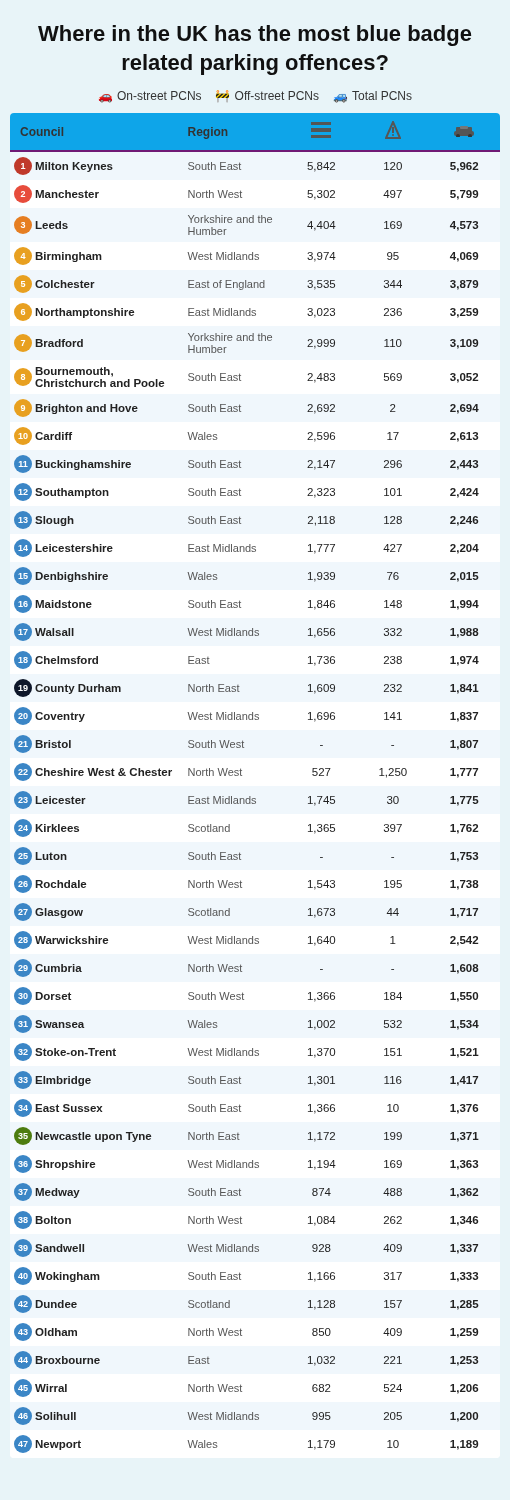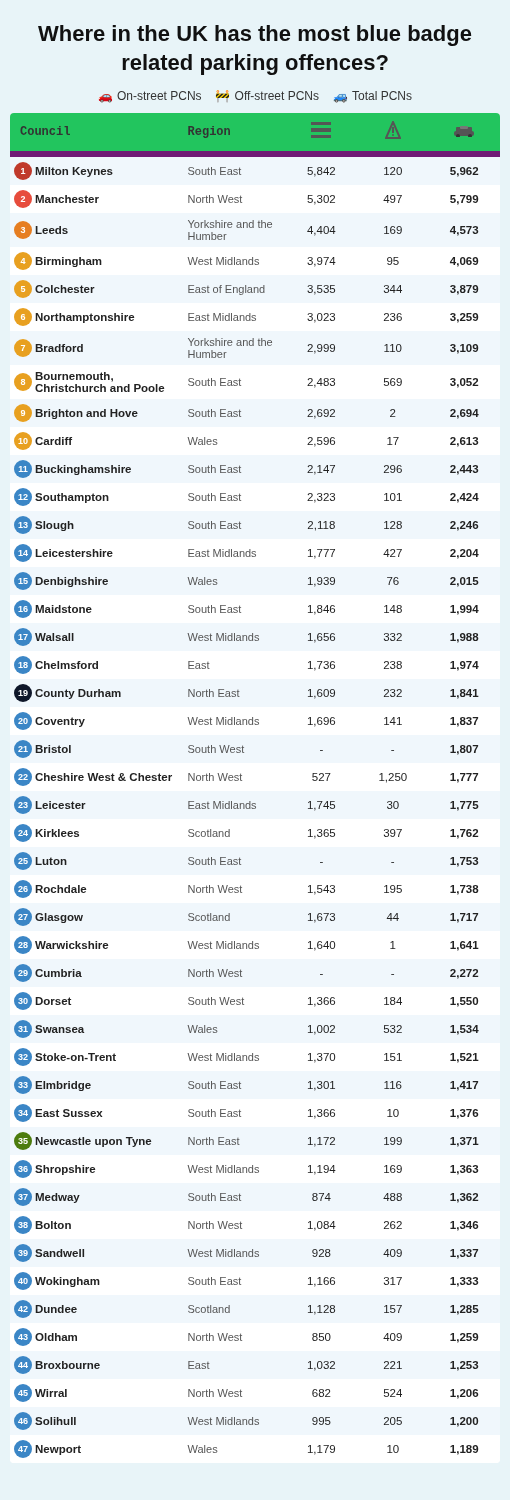--- a/index.html
+++ b/index.html
@@ -51,23 +51,22 @@
       border-radius: 4px;
       overflow: hidden;
       margin-top: 10px;
     }
     table {
       width: 100%;
       border-collapse: collapse;
       font-size: 12px;
     }
     thead tr {
-      background-color: #22c55e;
-      border-bottom: 6px solid #701a75;
-      font-family: Liberation Mono, monospace;
+      background-color: #0ea5e9;
+      border-bottom: 2px solid #701a75;
     }
     thead th {
       padding: 8px 4px;
       text-align: center;
       font-weight: bold;
       color: #333;
       font-size: 12px;
     }
     thead th.council-col {
       text-align: left;
@@ -505,33 +504,33 @@
           <tr>
       <td class="council-cell">
         <div class="council-name-wrap">
           <span class="rank-badge" style="background-color:#3b86c6">28</span>
           <span>Warwickshire</span>
         </div>
       </td>
       <td class="region-cell">West Midlands</td>
       <td>1,640</td>
       <td>1</td>
-      <td><strong>1,641</strong></td>
+      <td><strong>2,542</strong></td>
     </tr>
           <tr>
       <td class="council-cell">
         <div class="council-name-wrap">
           <span class="rank-badge" style="background-color:#3b86c6">29</span>
           <span>Cumbria</span>
         </div>
       </td>
       <td class="region-cell">North West</td>
       <td>-</td>
       <td>-</td>
-      <td><strong>2,272</strong></td>
+      <td><strong>1,608</strong></td>
     </tr>
           <tr>
       <td class="council-cell">
         <div class="council-name-wrap">
           <span class="rank-badge" style="background-color:#3b86c6">30</span>
           <span>Dorset</span>
         </div>
       </td>
       <td class="region-cell">South West</td>
       <td>1,366</td>

